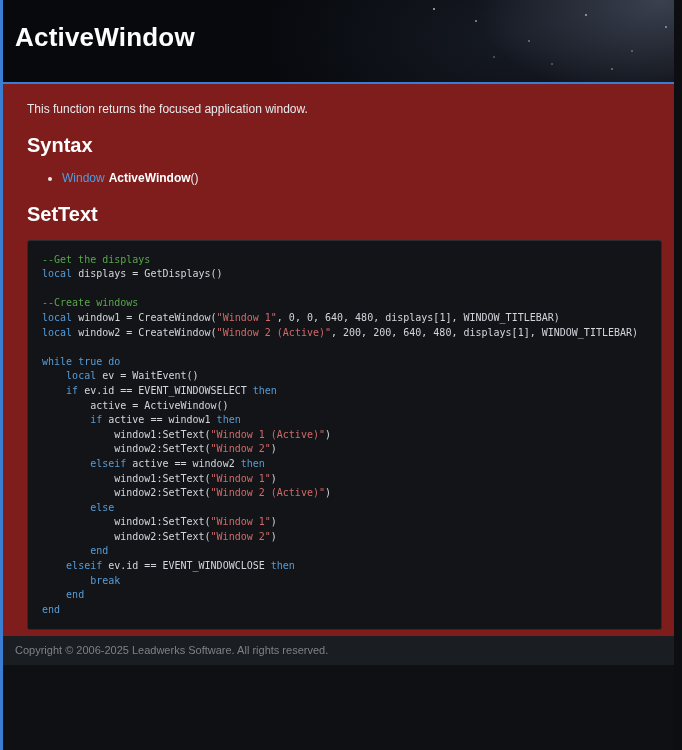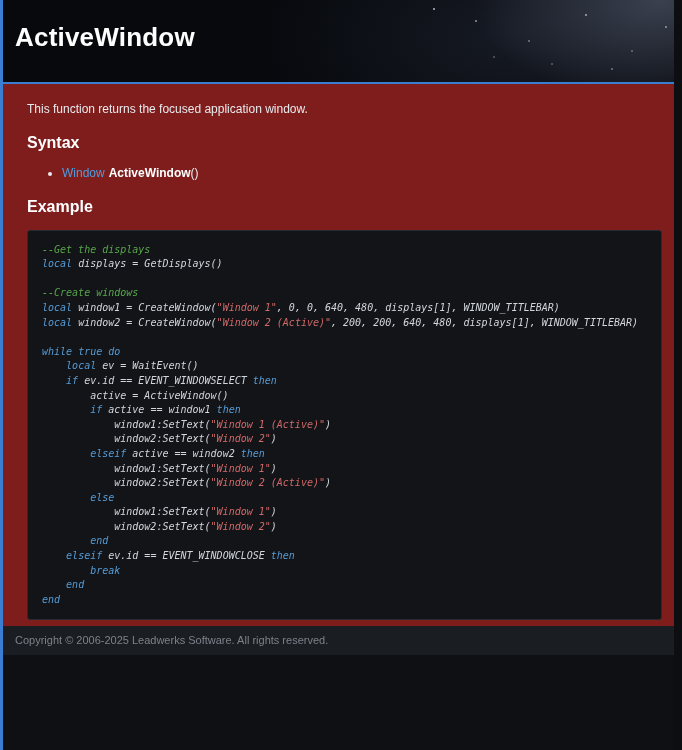--- a/index.html
+++ b/index.html
@@ -30,34 +30,34 @@
     box-shadow: 42px 12px rgba(255,255,255,.55), 95px 32px rgba(255,255,255,.4),
       152px 6px rgba(255,255,255,.6), 198px 42px rgba(255,255,255,.35),
       232px 18px rgba(255,255,255,.5), 118px 55px rgba(255,255,255,.3),
       178px 60px rgba(255,255,255,.4), 60px 48px rgba(255,255,255,.3);
   }
   .header h1 { color:#ffffff; font-size:26px; font-weight:bold; letter-spacing:.2px; }
 
   
   .content { flex:0 0 auto; padding:10px 12px 0 24px; }
   .desc { color:#e8eaed; font-size:12px; line-height:1.3; margin:8px 0 6px; }
-  h2 { color:#ffffff; font-size:16px; font-weight:bold; margin:16px 0 6px; }
+  h2 { color:#ffffff; font-size:20px; font-weight:bold; margin:16px 0 6px; }
   .syntax-list { list-style:disc; margin:12px 0 10px 35px; color:#e8eaed; font-size:12px; }
   .syntax-list li { line-height:1.5; }
   a.type-link { color:#4e9de0; text-decoration:none; margin-right:4px; }
   .fn-name { color:#ffffff; font-weight:bold; }
   .fn-params { color:#e8eaed; }
 
   
   .code {
     display:block; margin-top:14px;
     background:#121418; border:1px solid #272c33; border-radius:3px;
     padding:12px 14px;
     font-family:"DejaVu Sans Mono", monospace;
-    font-size:10px; line-height:14.6px;font-style:italic;
+    font-size:10px; line-height:14.6px;
   }
   .code-line { white-space:pre; color:#d2d6db; }
   .tok-pl  { color:#d2d6db; }
   .tok-kw  { color:#569cd6; }
   .tok-cm  { color:#57a64a; }
   .tok-str { color:#d16969; }
 
   
   .footer {
     margin-top:6px;
@@ -78,21 +78,21 @@
   <main class="content">
 
     <p class="desc">This function returns the focused application window.</p>
 
     <h2>Syntax</h2>
     <ul class="syntax-list">
       <li><a href="#" class="type-link">Window</a><span class="fn-name">ActiveWindow</span><span class="fn-params">()</span></li>
     </ul>
 
 
-    <h2>Example</h2>
+    <h2>SetText</h2>
     <pre class="code"><div class="code-line"><span class="tok-cm">--Get the displays</span></div><div class="code-line"><span class="tok-kw">local</span><span class="tok-pl"> displays = GetDisplays()</span></div><div class="code-line">&nbsp;</div><div class="code-line"><span class="tok-cm">--Create windows</span></div><div class="code-line"><span class="tok-kw">local</span><span class="tok-pl"> window1 = CreateWindow(</span><span class="tok-str">"Window 1"</span><span class="tok-pl">, 0, 0, 640, 480, displays[1], WINDOW_TITLEBAR)</span></div><div class="code-line"><span class="tok-kw">local</span><span class="tok-pl"> window2 = CreateWindow(</span><span class="tok-str">"Window 2 (Active)"</span><span class="tok-pl">, 200, 200, 640, 480, displays[1], WINDOW_TITLEBAR)</span></div><div class="code-line">&nbsp;</div><div class="code-line"><span class="tok-kw">while</span><span class="tok-pl"> </span><span class="tok-kw">true</span><span class="tok-pl"> </span><span class="tok-kw">do</span></div><div class="code-line"><span class="tok-pl">    </span><span class="tok-kw">local</span><span class="tok-pl"> ev = WaitEvent()</span></div><div class="code-line"><span class="tok-pl">    </span><span class="tok-kw">if</span><span class="tok-pl"> ev.id == EVENT_WINDOWSELECT </span><span class="tok-kw">then</span></div><div class="code-line"><span class="tok-pl">        active = ActiveWindow()</span></div><div class="code-line"><span class="tok-pl">        </span><span class="tok-kw">if</span><span class="tok-pl"> active == window1 </span><span class="tok-kw">then</span></div><div class="code-line"><span class="tok-pl">            window1:SetText(</span><span class="tok-str">"Window 1 (Active)"</span><span class="tok-pl">)</span></div><div class="code-line"><span class="tok-pl">            window2:SetText(</span><span class="tok-str">"Window 2"</span><span class="tok-pl">)</span></div><div class="code-line"><span class="tok-pl">        </span><span class="tok-kw">elseif</span><span class="tok-pl"> active == window2 </span><span class="tok-kw">then</span></div><div class="code-line"><span class="tok-pl">            window1:SetText(</span><span class="tok-str">"Window 1"</span><span class="tok-pl">)</span></div><div class="code-line"><span class="tok-pl">            window2:SetText(</span><span class="tok-str">"Window 2 (Active)"</span><span class="tok-pl">)</span></div><div class="code-line"><span class="tok-pl">        </span><span class="tok-kw">else</span></div><div class="code-line"><span class="tok-pl">            window1:SetText(</span><span class="tok-str">"Window 1"</span><span class="tok-pl">)</span></div><div class="code-line"><span class="tok-pl">            window2:SetText(</span><span class="tok-str">"Window 2"</span><span class="tok-pl">)</span></div><div class="code-line"><span class="tok-pl">        </span><span class="tok-kw">end</span></div><div class="code-line"><span class="tok-pl">    </span><span class="tok-kw">elseif</span><span class="tok-pl"> ev.id == EVENT_WINDOWCLOSE </span><span class="tok-kw">then</span></div><div class="code-line"><span class="tok-pl">        </span><span class="tok-kw">break</span></div><div class="code-line"><span class="tok-pl">    </span><span class="tok-kw">end</span></div><div class="code-line"><span class="tok-kw">end</span></div></pre>
 
   </main>
 
   <footer class="footer">
     <span>Copyright © 2006-2025 Leadwerks Software. All rights reserved.</span>
   </footer>
 
   <div class="bottom-fill"></div>
 

